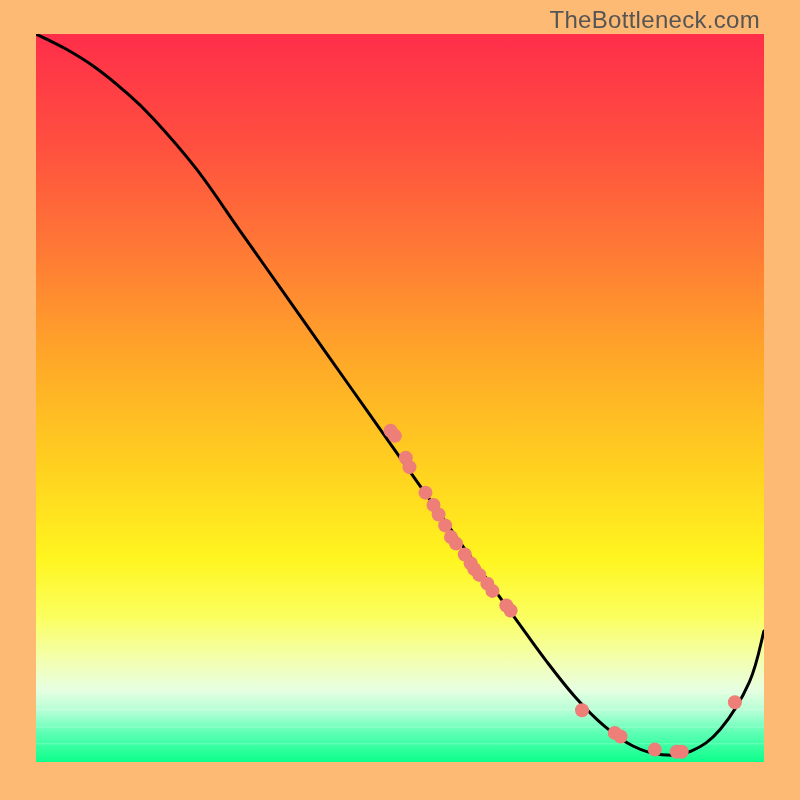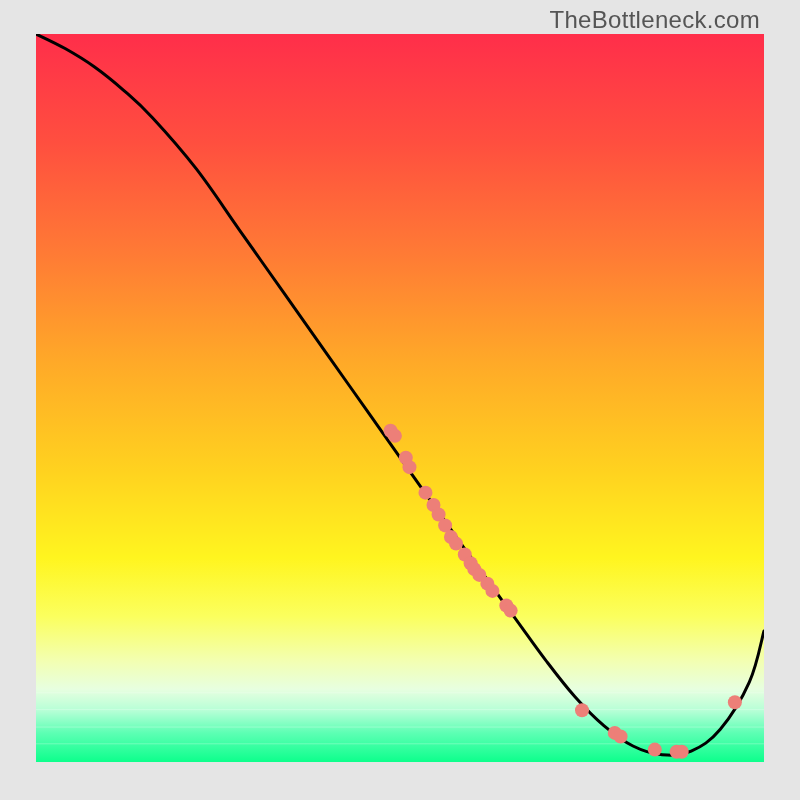--- a/index.html
+++ b/index.html
@@ -8,21 +8,21 @@
     width: 800px;
     height: 800px;
     background: #000000;
     overflow: hidden;
     font-family: Arial, Helvetica, sans-serif;
   }
   .stage {
     position: relative;
     width: 800px;
     height: 800px;
-    background: #e5e5e5;
+    background: #fdba74;
   }
   .plot-box {
     position: absolute;
     left: 36px;
     top: 34px;
     width: 728px;
     height: 728px;
   }
   .watermark {
     position: absolute;

